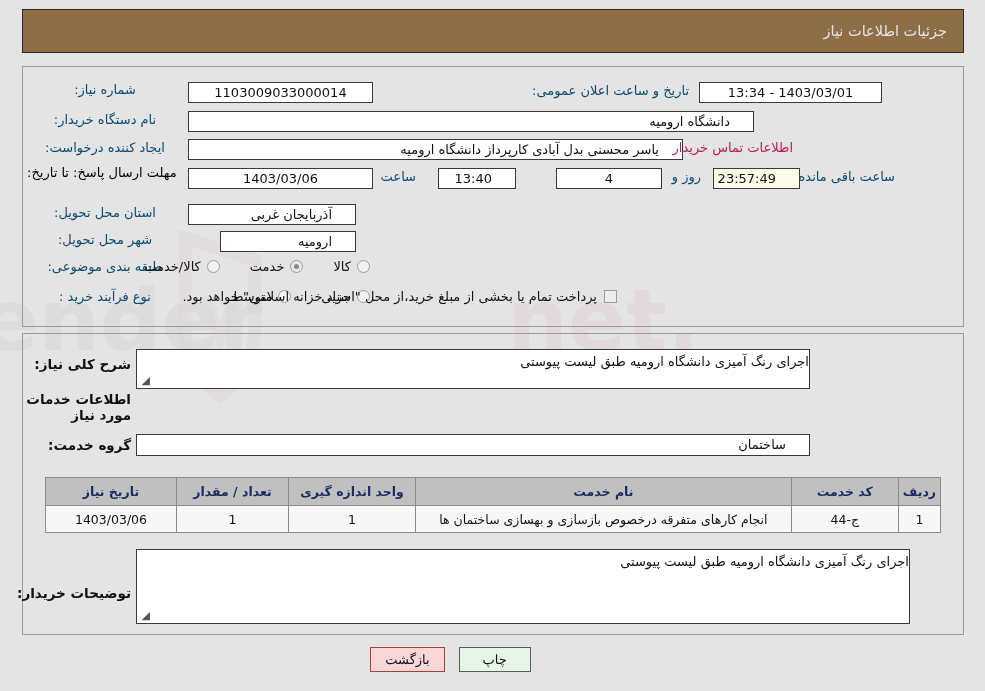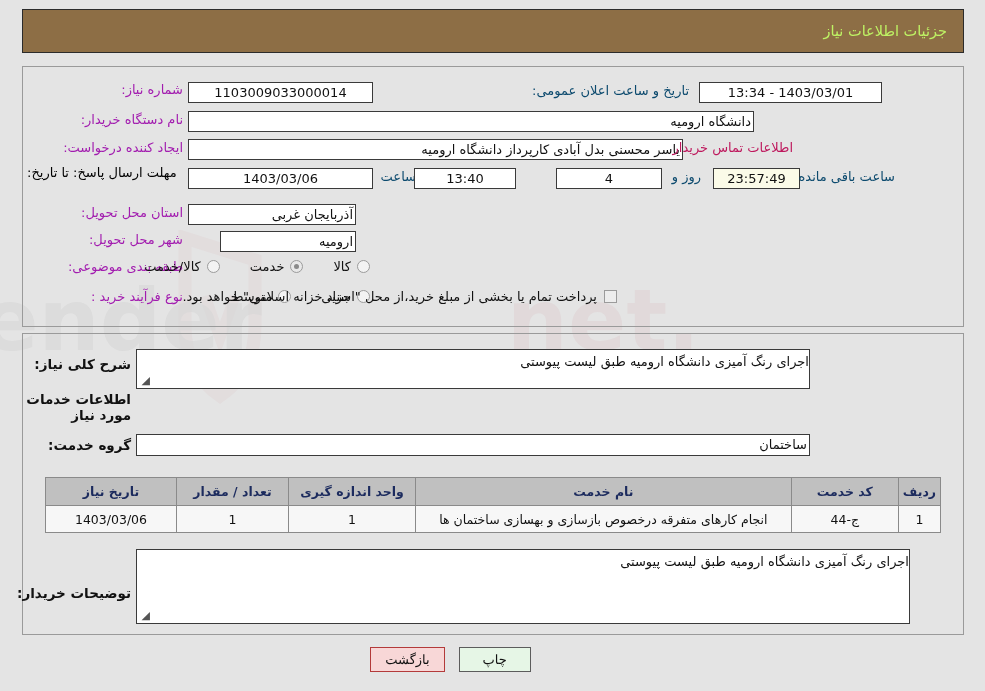--- a/index.html
+++ b/index.html
@@ -35,21 +35,21 @@
     width: 942px; height: 44px;
     background: #8d6e45;
     border: 1px solid #2b2b2b;
     display: flex;
     align-items: center;
     justify-content: flex-start;
     padding: 0 16px;
     z-index: 3;
   }
   .header-title {
-    color: #bef264;
+    color: #e5e5e5;
     font-size: 14.5px;
     letter-spacing: .2px;
   }
 
   
   .panel {
     position: absolute;
     border: 1px solid #9a9a9a;
     background: transparent;
     z-index: 2;
@@ -60,35 +60,35 @@
   
   .frow {
     position: absolute;
     display: flex;
     align-items: center;
     direction: rtl;
     z-index: 4;
     white-space: nowrap;
   }
   .lbl {
-    text-align: right;
-    font-size: 13px;
-    color: #a21caf;
+    text-align: center;
+    font-size: 13px;
+    color: #0c4a6e;
     padding-left: 6px;
     white-space: nowrap;
   }
   .lbl-w { width: 162px; }
 
   .fld {
     background: #ffffff;
     border: 1px solid #3a3a3a;
     height: 21px;
     line-height: 19px;
     font-size: 13px;
-    padding: 0 2px;
+    padding: 0 23px;
     text-align: center;
     color: #111;
     overflow: hidden;
     white-space: nowrap;
   }
   .fld.rtl-start { text-align: right; }
   .fld.cream { background: #fbfbe8; }
 
   .plain-text { font-size: 13px; color: #0c4a6e; padding: 0 6px; }
   .link-text { font-size: 13px; color: #be185d; cursor: pointer; }
@@ -251,21 +251,21 @@
   <div class="lbl lbl-w">ایجاد کننده درخواست:</div>
 </div>
 <div class="fld rtl-start" style="position:absolute; right:302px; top:139px; width:495px; z-index:4;">یاسر محسنی بدل آبادی کارپرداز دانشگاه ارومیه</div>
 <div class="link-text" style="position:absolute; right:192px; top:140px; z-index:4;">اطلاعات تماس خریدار</div>
 
 <div style="position:absolute; right:802px; top:164px; width:162px; text-align:left; padding-left:6px;
             font-size:13px; line-height:17px; z-index:4;">مهلت ارسال پاسخ: تا تاریخ:</div>
 
 <div class="fld" style="position:absolute; right:612px; top:168px; width:185px; z-index:4;">1403/03/06</div>
 <div class="plain-text" style="position:absolute; right:563px; top:169px; z-index:4;">ساعت</div>
-<div class="fld" style="position:absolute; right:469px; top:168px; width:102px; z-index:4;">13:40</div>
+<div class="fld" style="position:absolute; right:469px; top:168px; width:78px; z-index:4;">13:40</div>
 <div class="fld" style="position:absolute; right:323px; top:168px; width:106px; z-index:4;">4</div>
 <div class="plain-text" style="position:absolute; right:278px; top:169px; z-index:4;">روز و</div>
 <div class="fld cream" style="position:absolute; right:185px; top:168px; width:87px; z-index:4;">23:57:49</div>
 <div class="plain-text" style="position:absolute; right:84px; top:169px; z-index:4;">ساعت باقی مانده</div>
 
 <div class="frow" style="right:802px; top:205px;">
   <div class="lbl lbl-w">استان محل تحویل:</div>
 </div>
 <div class="fld rtl-start" style="position:absolute; right:629px; top:204px; width:168px; z-index:4;">آذربایجان غربی</div>
 

